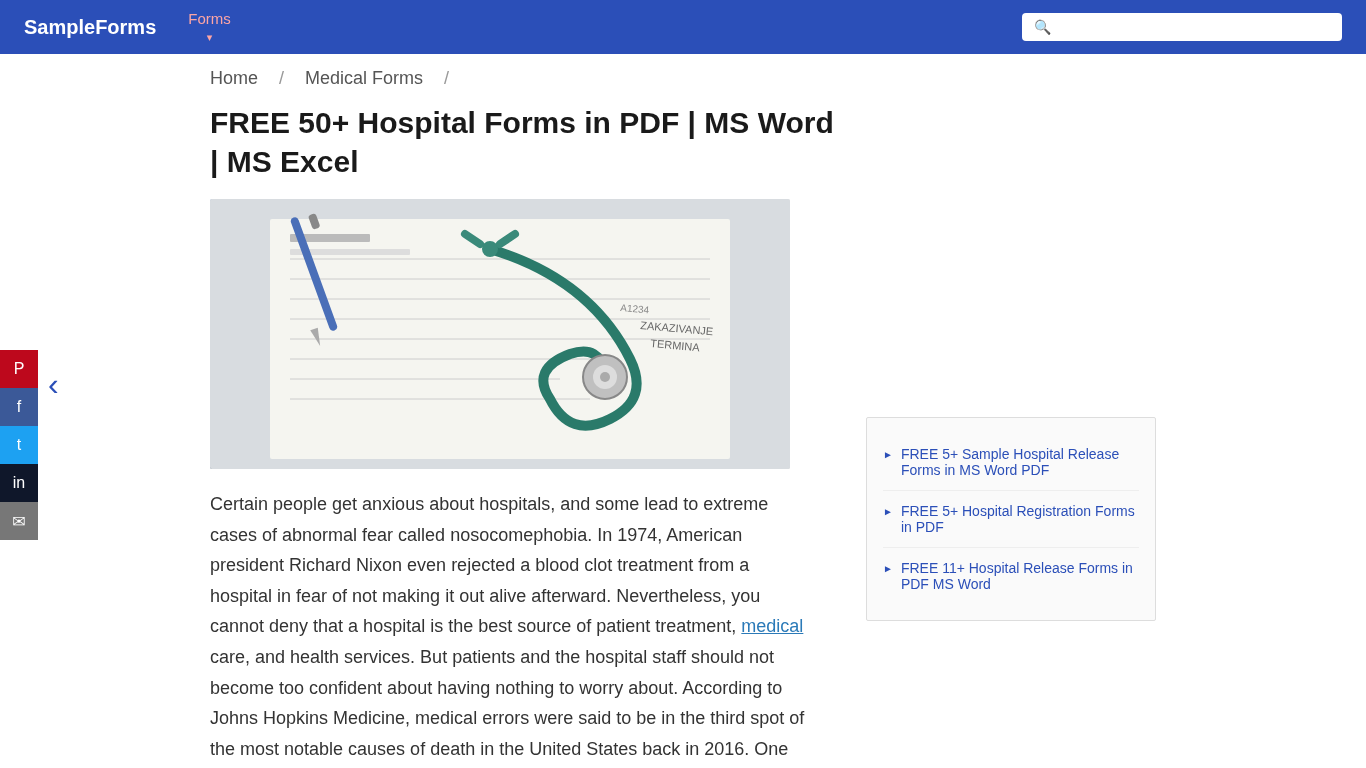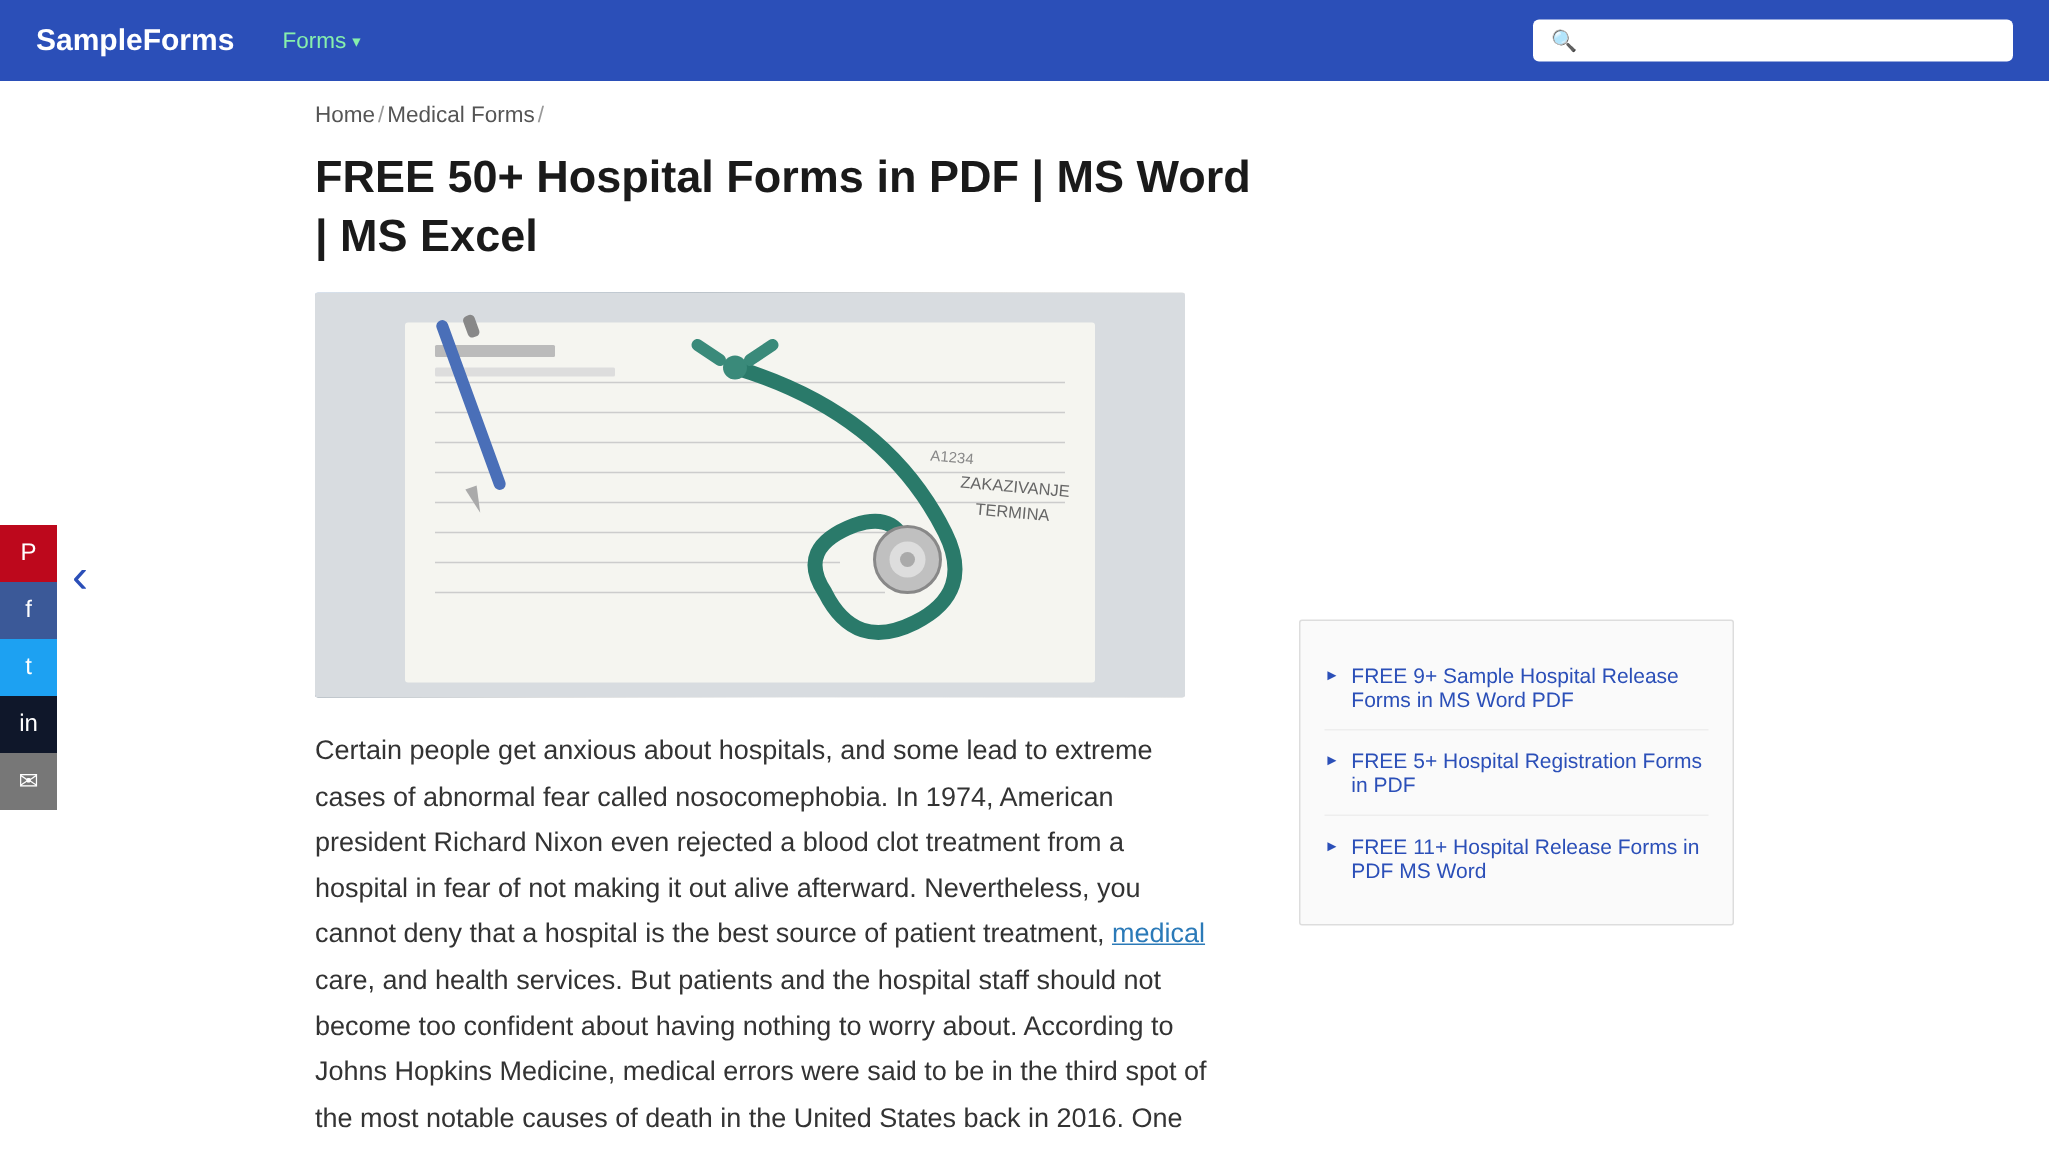--- a/index.html
+++ b/index.html
@@ -21,26 +21,27 @@
       white-space: nowrap;
       text-decoration: none;
     }
     .header-nav {
       display: flex;
       align-items: center;
       gap: 24px;
       flex: 1;
     }
     .nav-forms {
-      color: #86efac;
+      color: #fca5a5;
       font-size: 15px;
       display: flex;
       align-items: center;
       gap: 4px;
       cursor: pointer;
+      flex-direction: column;
     }
     .nav-forms .chevron {
       font-size: 11px;
     }
     .header-search {
       margin-left: auto;
       display: flex;
       align-items: center;
       background: #fff;
       border-radius: 4px;
@@ -56,25 +57,25 @@
       width: 100%;
     }
     .search-icon-svg {
       color: #888;
       font-size: 14px;
     }
 
     
     .breadcrumb {
       padding: 14px 210px;
-      font-size: 15px;
+      font-size: 18px;
       color: #555;
       display: flex;
       align-items: center;
-      gap: 2px;
+      gap: 21px;
     }
     .breadcrumb a {
       color: #555;
       text-decoration: none;
     }
     .breadcrumb .sep { color: #999; }
 
     
     .main-container {
       display: flex;
@@ -286,21 +287,21 @@
       <p>
         Certain people get anxious about hospitals, and some lead to extreme cases of abnormal fear called nosocomephobia. In 1974, American president Richard Nixon even rejected a blood clot treatment from a hospital in fear of not making it out alive afterward. Nevertheless, you cannot deny that a hospital is the best source of patient treatment, <a>medical</a> care, and health services. But patients and the hospital staff should not become too confident about having nothing to worry about. According to Johns Hopkins Medicine, medical errors were said to be in the third spot of the most notable causes of death in the United States back in 2016. One example of these errors is incorrect hospital records. To
       </p>
     </div>
   </div>
 
   <aside class="right-sidebar">
     <div class="sidebar-box">
       <a class="sidebar-link-item">
         <span class="arrow">►</span>
-        <span>FREE 9+ Sample Hospital Release Forms in MS Word PDF</span>
+        <span>FREE 5+ Sample Hospital Release Forms in MS Word PDF</span>
       </a>
       <a class="sidebar-link-item">
         <span class="arrow">►</span>
         <span>FREE 5+ Hospital Registration Forms in PDF</span>
       </a>
       <a class="sidebar-link-item">
         <span class="arrow">►</span>
         <span>FREE 11+ Hospital Release Forms in PDF MS Word</span>
       </a>
     </div>

